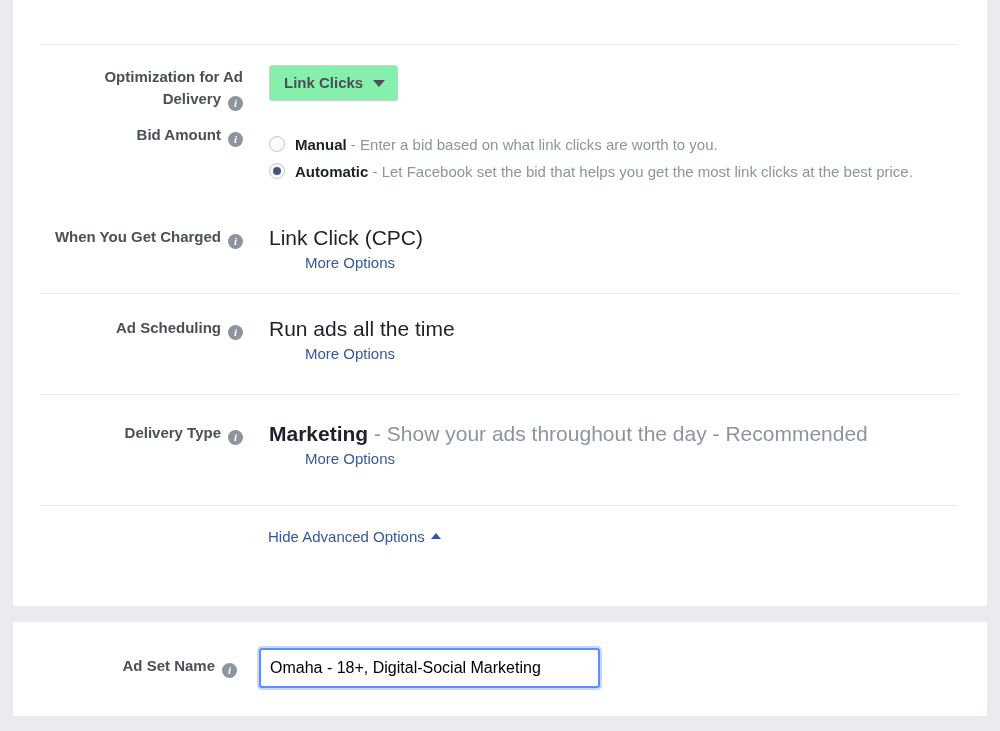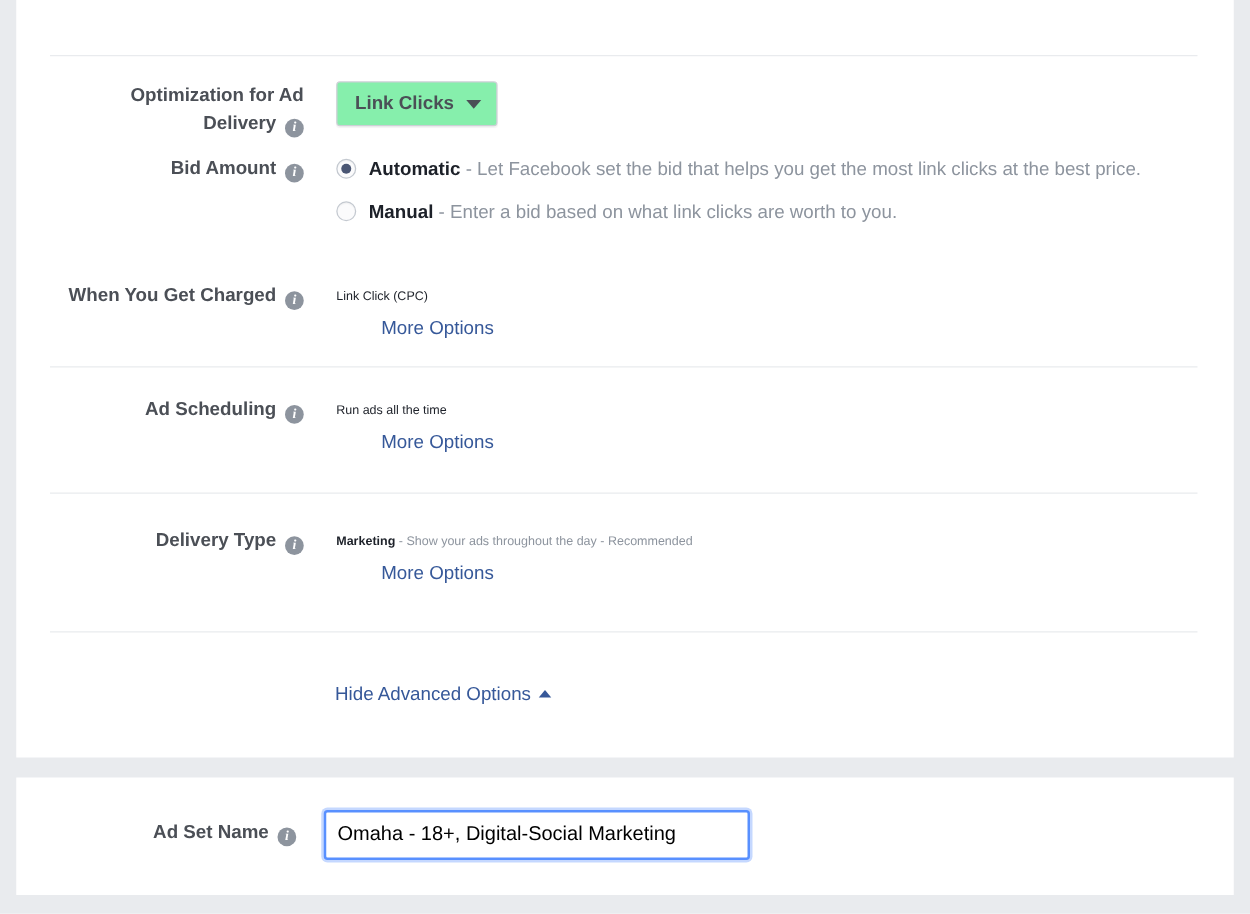--- a/index.html
+++ b/index.html
@@ -149,21 +149,21 @@
     color: #8d949e;
     max-width: 672px;
   }
   .radio-text b {
     color: #1d2129;
     font-weight: bold;
   }
 
   
   .value-text {
-    font-size: 10px;
+    font-size: 21px;
     color: #1d2129;
     line-height: 25px;
   }
   .value-text.muted-desc {
     color: #8d949e;
   }
   .value-text.muted-desc b {
     color: #1d2129;
     font-weight: bold;
   }
@@ -252,30 +252,30 @@
     </div>
 
     <div class="row" style="top:124px;">
       <div class="row-label">
         <span class="lbl-text">
           <span>Bid Amount</span><span class="info-icon">i</span>
         </span>
       </div>
       <div class="row-content">
 
+        <div class="radio-line" style="margin-top:9px;">
+          <span class="radio"></span>
+          <span class="radio-text"><b>Manual</b><span> - </span><span>Enter a bid based on what link clicks are worth to you.</span></span>
+        </div>
+
         <div class="radio-line">
           <span class="radio checked"></span>
           <span class="radio-text"><b>Automatic</b><span> - </span><span>Let Facebook set the bid that helps you get the most link clicks at the best price.</span></span>
         </div>
 
-        <div class="radio-line" style="margin-top:9px;">
-          <span class="radio"></span>
-          <span class="radio-text"><b>Manual</b><span> - </span><span>Enter a bid based on what link clicks are worth to you.</span></span>
-        </div>
-
       </div>
     </div>
 
     <div class="row" style="top:226px;">
       <div class="row-label">
         <span class="lbl-text">
           <span>When You Get Charged</span><span class="info-icon">i</span>
         </span>
       </div>
       <div class="row-content">
@@ -307,21 +307,21 @@
         </span>
       </div>
       <div class="row-content">
         <div class="value-text muted-desc"><b>Marketing</b><span> - Show your ads throughout the day - Recommended</span></div>
         <a class="link">More Options</a>
       </div>
     </div>
 
     <div class="divider" style="top:506px;"></div>
 
-    <div class="hide-advanced" style="top:548px;">
+    <div class="hide-advanced" style="top:529px;">
       <span>Hide Advanced Options</span>
       <span class="caret-up"></span>
     </div>
 
   </div>
 
   <div class="card" id="card-adsetname">
     <div class="row" style="top:26px;">
       <div class="row-label" style="width:197px;flex:0 0 197px;padding-top:7px;">
         <span class="lbl-text">

